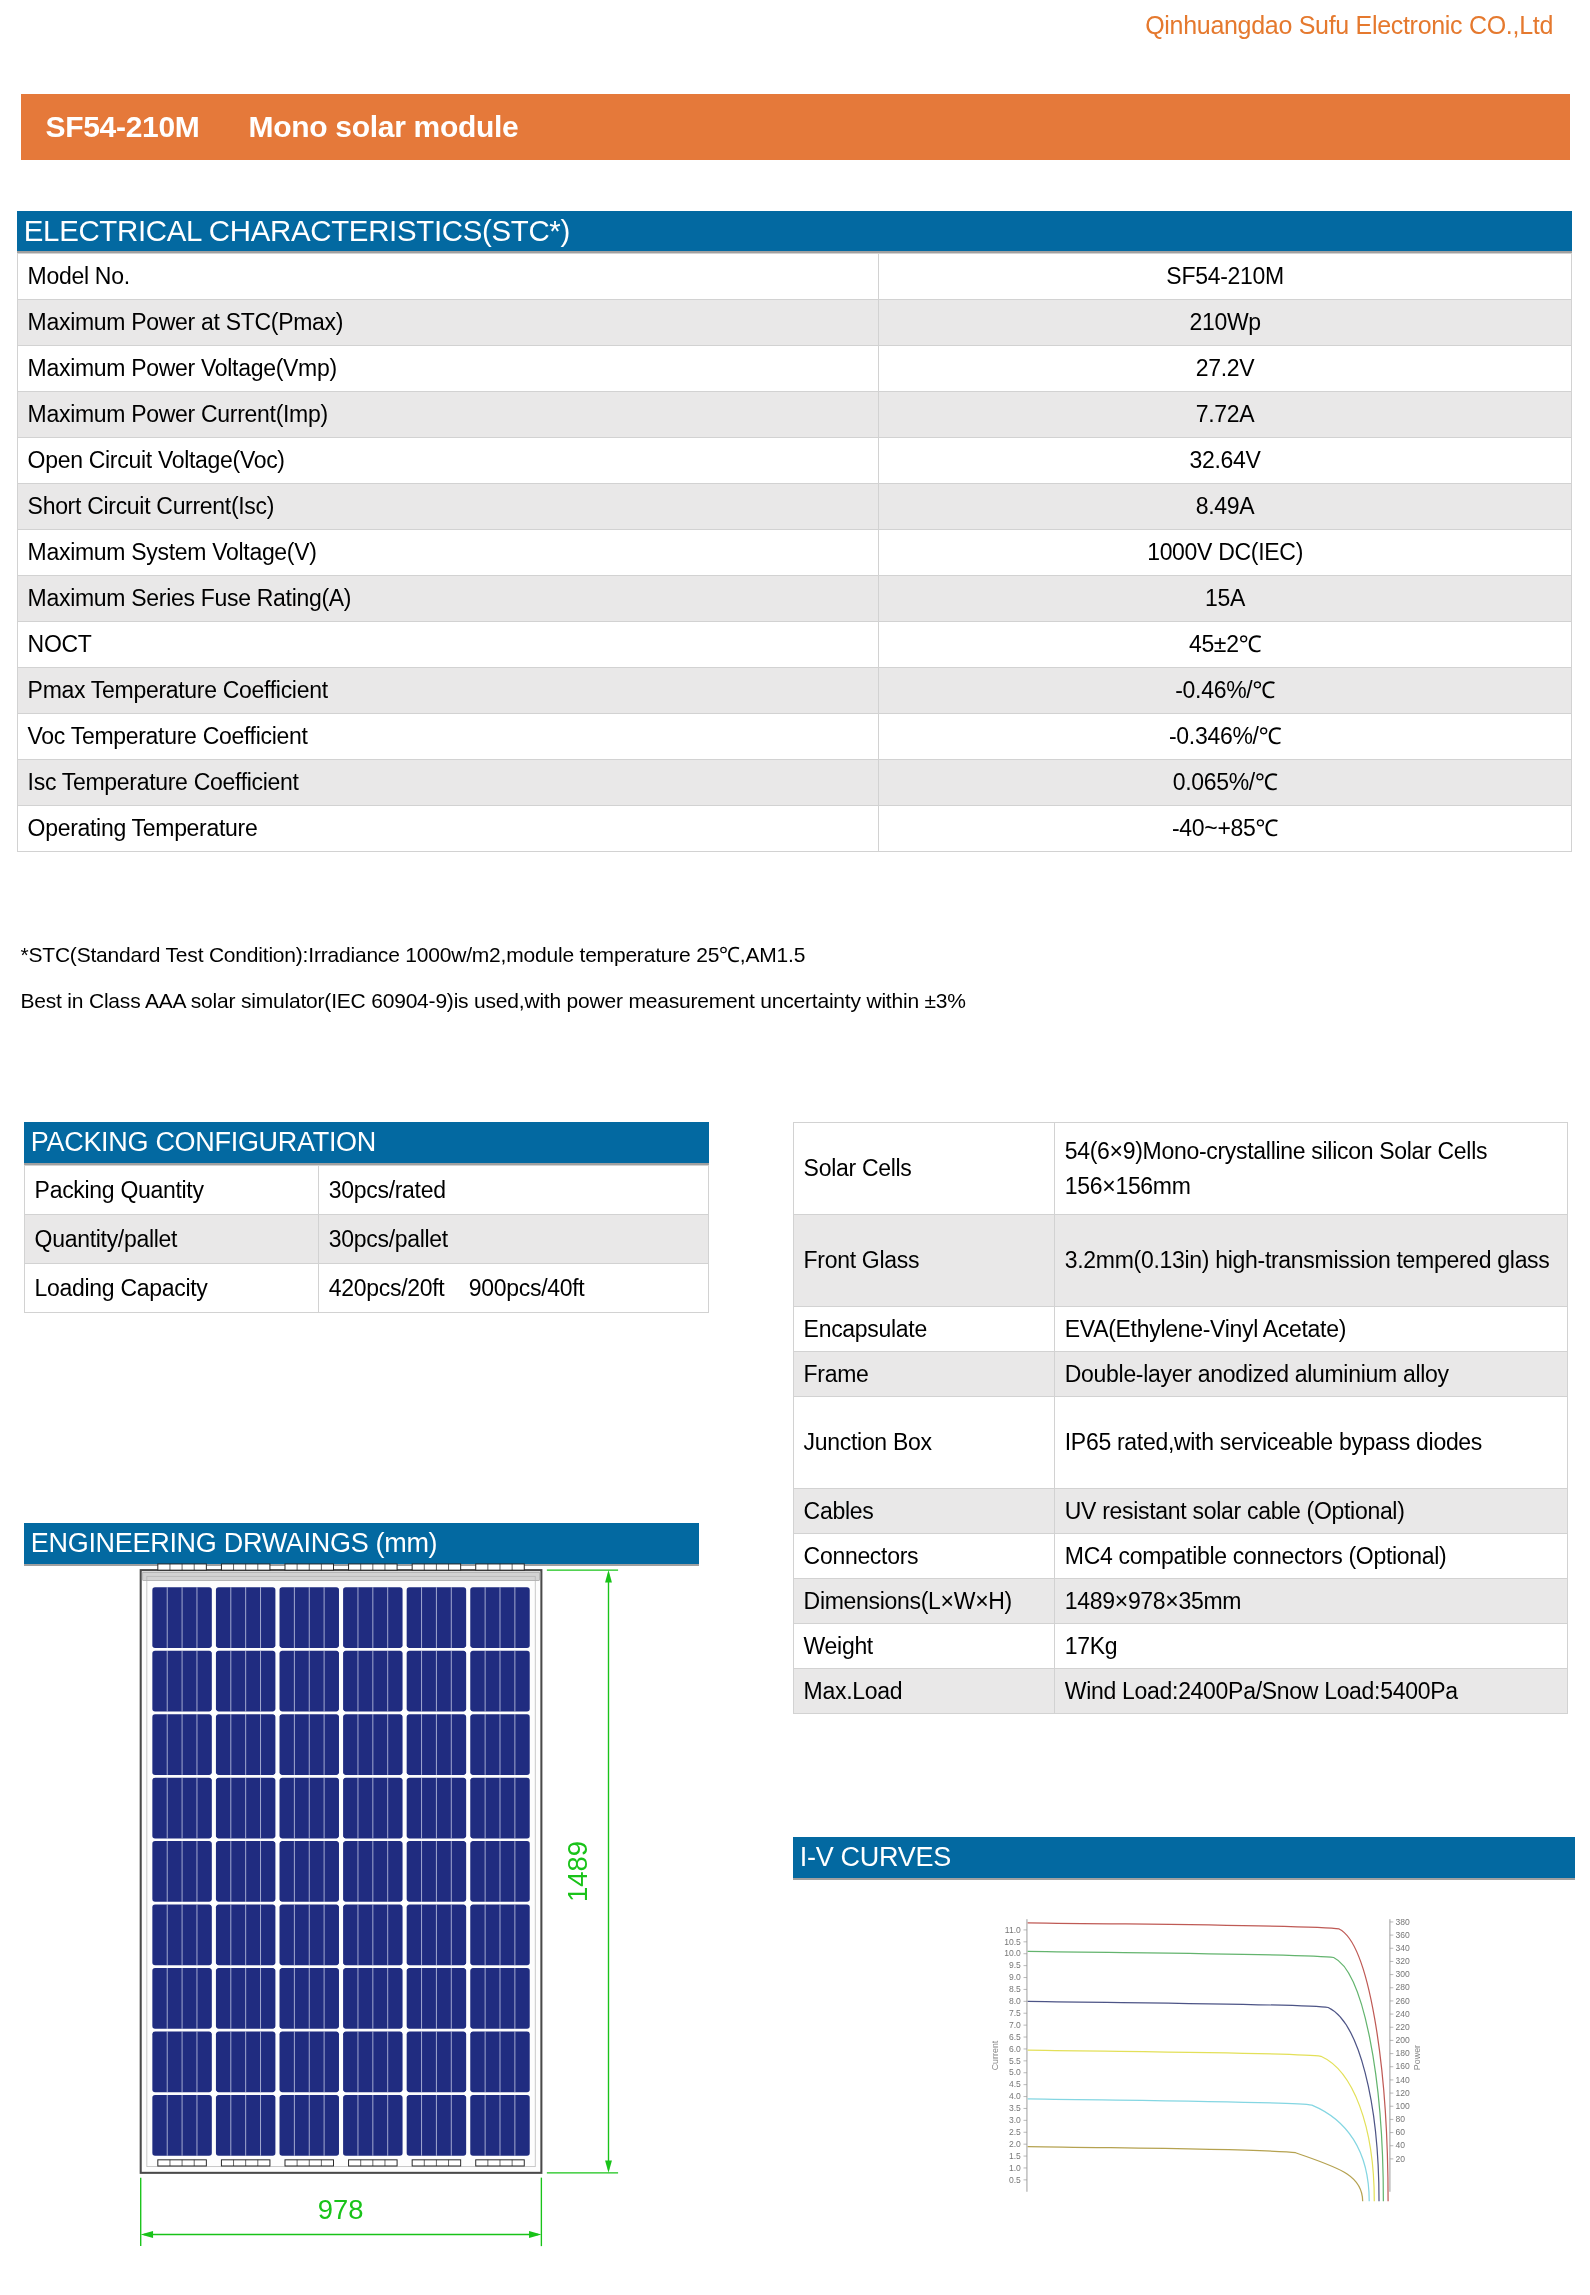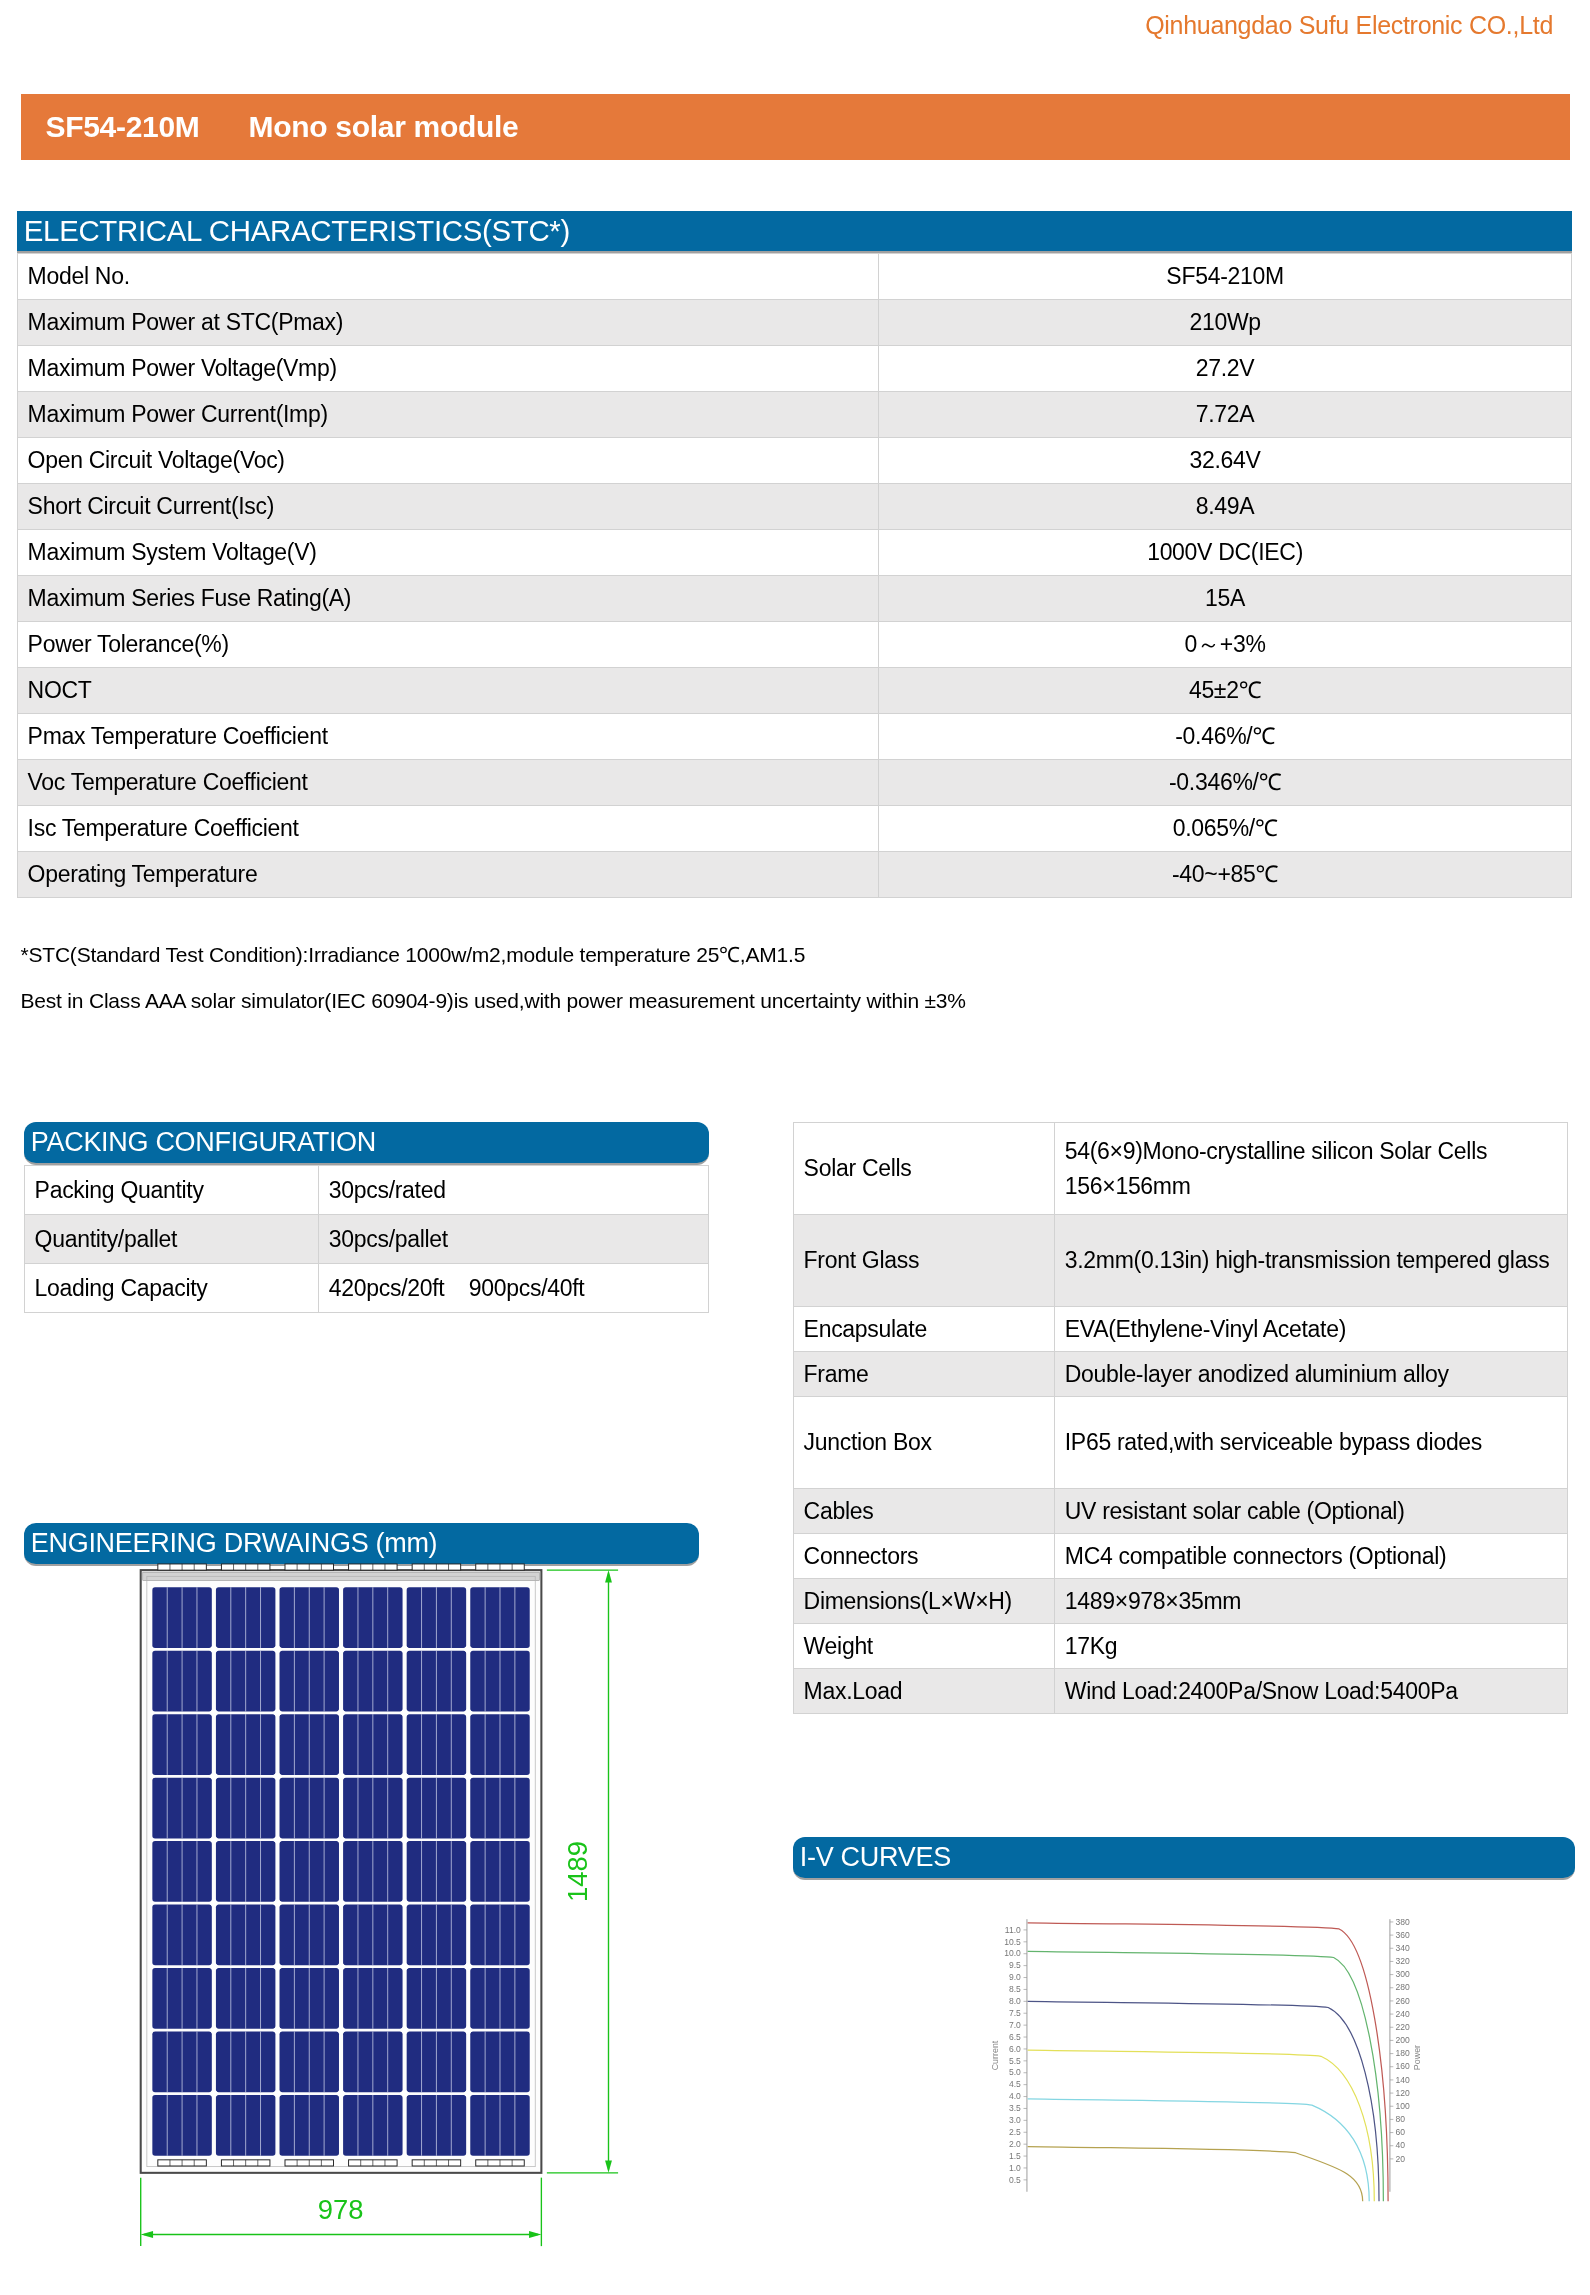--- a/index.html
+++ b/index.html
@@ -9,21 +9,21 @@
   .company{position:absolute;top:11px;right:38px;font-size:25px;color:#e5792e;letter-spacing:-0.3px;}
 
   .banner{position:absolute;left:20.5px;top:94px;width:1549px;height:66px;background:#e5793a;
           display:flex;align-items:center;color:#fff;font-weight:bold;font-size:30px;letter-spacing:-0.3px;}
   .banner .model{margin-left:25px;}
   .banner .subtitle{margin-left:49px;}
 
   .bluebar{background:#0369a1;color:#fff;letter-spacing:-0.3px;border-bottom:2.1px solid #a0a0a0;
            display:flex;align-items:center;}
   .bluebar.big{height:40px;font-size:29.4px;padding-left:6.8px;}
-  .bluebar.small{height:41px;font-size:27px;padding-left:6.8px;border-radius:12px;}
+  .bluebar.small{height:41px;font-size:27px;padding-left:6.8px;}
 
   .sec{position:absolute;}
   table.tbl{border-collapse:collapse;width:100%;table-layout:fixed;}
   table.tbl td{border:1.4px solid #d2d2d2;vertical-align:middle;font-size:23px;letter-spacing:-0.3px;
                padding:0 9.6px;line-height:1.5;overflow:hidden;}
   table.tbl tr:nth-child(even){background:#e9e8e8;}
   table.tbl tr:nth-child(odd){background:#ffffff;}
 
   #elec-table td{height:45px;}
   #elec-table td.lbl{width:841px;text-align:left;margin-top:38px;}
@@ -83,24 +83,20 @@
             <td class="lbl">Short Circuit Current(Isc)</td>
             <td class="val">8.49A</td>
           </tr>
       <tr>
             <td class="lbl">Maximum System Voltage(V)</td>
             <td class="val">1000V DC(IEC)</td>
           </tr>
       <tr>
             <td class="lbl">Maximum Series Fuse Rating(A)</td>
             <td class="val">15A</td>
-          </tr>
-      <tr>
-            <td class="lbl">Power Tolerance(%)</td>
-            <td class="val">0～+3%</td>
           </tr>
       <tr>
             <td class="lbl">NOCT</td>
             <td class="val">45±2℃</td>
           </tr>
       <tr>
             <td class="lbl">Pmax Temperature Coefficient</td>
             <td class="val">-0.46%/℃</td>
           </tr>
       <tr>

